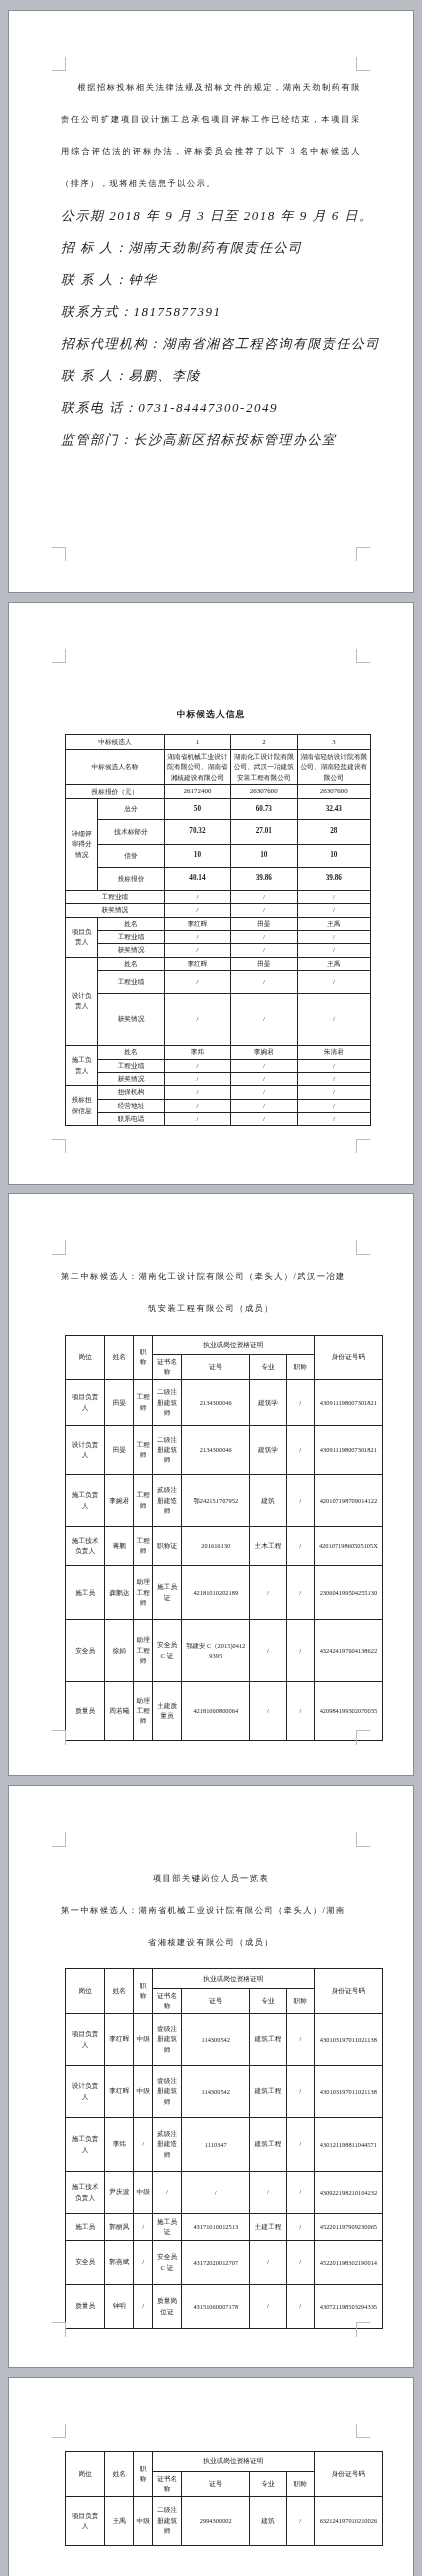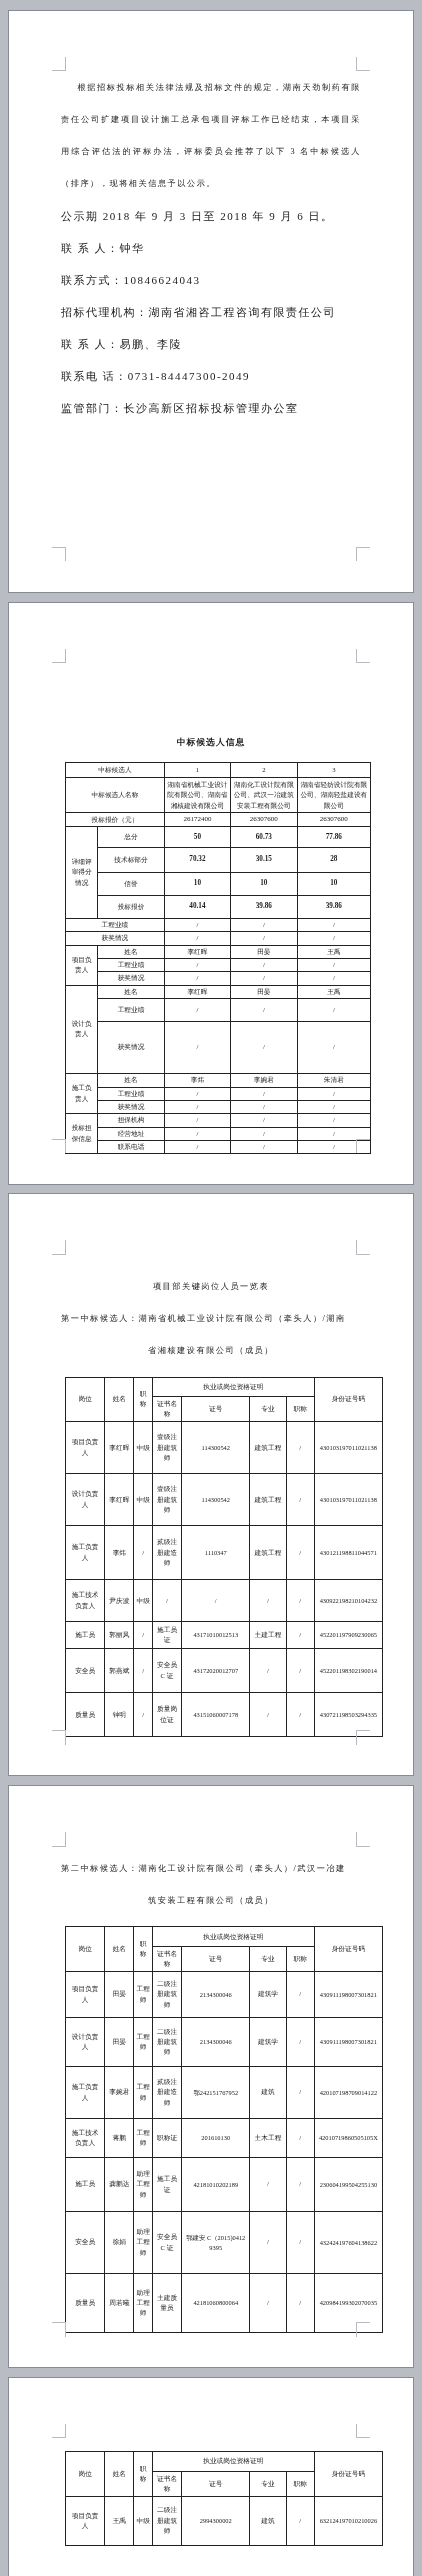--- a/index.html
+++ b/index.html
@@ -23,23 +23,23 @@
   
   .mark{position:absolute;width:13.4px;height:13.4px;border:0 solid #b7bac0;}
   .mark-tl{left:43px;top:46px;border-right-width:0.5px;border-bottom-width:0.5px;}
   .mark-tr{right:43px;top:46px;border-left-width:0.5px;border-bottom-width:0.5px;}
   .mark-bl{left:43px;top:536px;border-right-width:0.5px;border-top-width:0.5px;}
   .mark-br{right:43px;top:536px;border-left-width:0.5px;border-top-width:0.5px;}
 
   .content{margin:0 52px;}
   .bodytext{font-size:8.2px;letter-spacing:1.5px;line-height:32px;text-align:justify;}
   .indent{text-indent:2em;}
-  .line{font-size:11px;letter-spacing:1.5px;line-height:32px;white-space:nowrap;}
-
-  .doc-title{font-size:8.8px;font-weight:bold;text-align:center;letter-spacing:1px;margin-top:28px;}
+  .line{font-size:13px;letter-spacing:1.5px;line-height:32px;white-space:nowrap;font-style:italic;}
+
+  .doc-title{font-size:8.8px;font-weight:bold;text-align:center;letter-spacing:1px;}
   .center-line{text-align:center;}
 
   table{border-collapse:collapse;table-layout:fixed;}
   td,th{
     border:0.5px solid #222;
     font-weight:normal;
     font-size:6.7px;
     text-align:center;
     vertical-align:middle;
     padding:1px 2.6px;
@@ -65,22 +65,23 @@
 <div class="viewer">
 
   <div class="page">
     <div class="mark mark-tl"></div>
     <div class="mark mark-tr"></div>
     <div class="mark mark-bl"></div>
     <div class="mark mark-br"></div>
     <div class="content" style="padding-top:61px;">
       <div class="bodytext indent">根据招标投标相关法律法规及招标文件的规定，湖南天劲制药有限责任公司扩建项目设计施工总承包项目评标工作已经结束，本项目采用综合评估法的评标办法，评标委员会推荐了以下 3 名中标候选人（排序），现将相关信息予以公示。</div>
       <div class="line">公示期 2018 年 9 月 3 日至 2018 年 9 月 6 日。</div>
+      <div class="line">招 标 人：湖南天劲制药有限责任公司</div>
       <div class="line">联 系 人：钟华</div>
-      <div class="line">联系方式：10846624043</div>
+      <div class="line">联系方式：18175877391</div>
       <div class="line">招标代理机构：湖南省湘咨工程咨询有限责任公司</div>
       <div class="line">联 系 人：易鹏、李陵</div>
       <div class="line">联系电 话：0731-84447300-2049</div>
       <div class="line">监管部门：长沙高新区招标投标管理办公室</div>
     </div>
   </div>
 
   <div class="page">
     <div class="mark mark-tl"></div>
     <div class="mark mark-tr"></div>
@@ -114,26 +115,26 @@
           <td colspan="2">投标报价（元）</td>
           <td class="num">26172400</td>
           <td class="num">26307600</td>
           <td class="num">26307600</td>
         </tr>
         <tr style="height:20.6px">
           <td rowspan="4">详细评审得分情况</td>
           <td>总分</td>
           <td class="score">50</td>
           <td class="score">60.73</td>
-          <td class="score">77.86</td>
+          <td class="score">32.43</td>
         </tr>
         <tr style="height:25px">
           <td>技术标部分</td>
           <td class="score">70.32</td>
-          <td class="score">30.15</td>
+          <td class="score">27.01</td>
           <td class="score">28</td>
         </tr>
         <tr style="height:23px">
           <td>信誉</td>
           <td class="score">10</td>
           <td class="score">10</td>
           <td class="score">10</td>
         </tr>
         <tr style="height:23px">
           <td>投标报价</td>
@@ -228,20 +229,130 @@
           <td class="slash">/</td>
         </tr>
         <tr style="height:11.3px">
           <td>联系电话</td>
           <td class="slash">/</td>
           <td class="slash">/</td>
           <td class="slash">/</td>
         </tr>
       </tbody>
         </table>
+    </div>
+  </div>
+
+  <div class="page">
+    <div class="mark mark-tl"></div>
+    <div class="mark mark-tr"></div>
+    <div class="mark mark-bl"></div>
+    <div class="mark mark-br"></div>
+    <div class="content" style="padding-top:67px;">
+      <div class="bodytext">第二中标候选人：湖南化工设计院有限公司（牵头人）/武汉一冶建</div>
+      <div class="bodytext center-line">筑安装工程有限公司（成员）</div>
+      <table class="t3">
+        <colgroup>
+          <col style="width:39px">
+            <col style="width:29px">
+            <col style="width:18.5px">
+            <col style="width:29px">
+          <col style="width:68px">
+            <col style="width:36px">
+            <col style="width:28px">
+            <col style="width:68px">
+        </colgroup>
+        <thead>
+          <tr style="height:19.6px">
+            <th rowspan="2">岗位</th>
+            <th rowspan="2">姓名</th>
+            <th rowspan="2">职称</th>
+            <th colspan="4">执业或岗位资格证明</th>
+            <th rowspan="2">身份证号码</th>
+          </tr>
+          <tr style="height:25px">
+            <th>证书名称</th>
+            <th>证号</th>
+            <th>专业</th>
+            <th>职称</th>
+          </tr>
+        </thead>
+        <tbody>
+            <tr style="height: 46px;">
+              <td class="pc0">项目负责人</td>
+              <td class="pc1">田晏</td>
+              <td class="pc2">工程师</td>
+              <td class="pc3">二级注册建筑师</td>
+              <td class="pc4">2134300046</td>
+              <td class="pc5">建筑学</td>
+              <td class="pc6">/</td>
+              <td class="pc7">430911198007301821</td>
+            </tr>
+            <tr style="height: 49px;">
+              <td class="pc0">设计负责人</td>
+              <td class="pc1">田晏</td>
+              <td class="pc2">工程师</td>
+              <td class="pc3">二级注册建筑师</td>
+              <td class="pc4">2134300046</td>
+              <td class="pc5">建筑学</td>
+              <td class="pc6">/</td>
+              <td class="pc7">430911198007301821</td>
+            </tr>
+            <tr style="height: 52px;">
+              <td class="pc0">施工负责人</td>
+              <td class="pc1">李婉君</td>
+              <td class="pc2">工程师</td>
+              <td class="pc3">贰级注册建造师</td>
+              <td class="pc4">鄂242151767952</td>
+              <td class="pc5">建筑</td>
+              <td class="pc6">/</td>
+              <td class="pc7">420107198709014122</td>
+            </tr>
+            <tr style="height: 39px;">
+              <td class="pc0">施工技术负责人</td>
+              <td class="pc1">蒋鹏</td>
+              <td class="pc2">工程师</td>
+              <td class="pc3">职称证</td>
+              <td class="pc4">201616130</td>
+              <td class="pc5">土木工程</td>
+              <td class="pc6">/</td>
+              <td class="pc7">42010719860505105X</td>
+            </tr>
+            <tr style="height: 54px;">
+              <td class="pc0">施工员</td>
+              <td class="pc1">龚鹏达</td>
+              <td class="pc2">助理工程师</td>
+              <td class="pc3">施工员证</td>
+              <td class="pc4">42181010202189</td>
+              <td class="pc5">/</td>
+              <td class="pc6">/</td>
+              <td class="pc7">230604199504255130</td>
+            </tr>
+            <tr style="height: 62px;">
+              <td class="pc0">安全员</td>
+              <td class="pc1">徐娟</td>
+              <td class="pc2">助理工程师</td>
+              <td class="pc3">安全员 C 证</td>
+              <td class="pc4">鄂建安 C（2015)04129395</td>
+              <td class="pc5">/</td>
+              <td class="pc6">/</td>
+              <td class="pc7">432424197604138622</td>
+            </tr>
+            <tr style="height: 59px;">
+              <td class="pc0">质量员</td>
+              <td class="pc1">周若曦</td>
+              <td class="pc2">助理工程师</td>
+              <td class="pc3">土建质量员</td>
+              <td class="pc4">42181060800064</td>
+              <td class="pc5">/</td>
+              <td class="pc6">/</td>
+              <td class="pc7">420984199302070035</td>
+            </tr>
+          </tbody>
+      </table>
     </div>
   </div>
 
   <div class="page">
     <div class="mark mark-tl"></div>
     <div class="mark mark-tr"></div>
     <div class="mark mark-bl"></div>
     <div class="mark mark-br"></div>
     <div class="content" style="padding-top:77px;">
       <div class="bodytext center-line">项目部关键岗位人员一览表</div>
@@ -345,130 +456,20 @@
               <td class="pc7">430721198503294335</td>
             </tr>
           </tbody>
       </table>
     </div>
   </div>
 
   <div class="page">
     <div class="mark mark-tl"></div>
     <div class="mark mark-tr"></div>
-    <div class="mark mark-bl"></div>
-    <div class="mark mark-br"></div>
-    <div class="content" style="padding-top:67px;">
-      <div class="bodytext">第二中标候选人：湖南化工设计院有限公司（牵头人）/武汉一冶建</div>
-      <div class="bodytext center-line">筑安装工程有限公司（成员）</div>
-      <table class="t3">
-        <colgroup>
-          <col style="width:39px">
-            <col style="width:29px">
-            <col style="width:18.5px">
-            <col style="width:29px">
-          <col style="width:68px">
-            <col style="width:36px">
-            <col style="width:28px">
-            <col style="width:68px">
-        </colgroup>
-        <thead>
-          <tr style="height:19.6px">
-            <th rowspan="2">岗位</th>
-            <th rowspan="2">姓名</th>
-            <th rowspan="2">职称</th>
-            <th colspan="4">执业或岗位资格证明</th>
-            <th rowspan="2">身份证号码</th>
-          </tr>
-          <tr style="height:25px">
-            <th>证书名称</th>
-            <th>证号</th>
-            <th>专业</th>
-            <th>职称</th>
-          </tr>
-        </thead>
-        <tbody>
-            <tr style="height: 46px;">
-              <td class="pc0">项目负责人</td>
-              <td class="pc1">田晏</td>
-              <td class="pc2">工程师</td>
-              <td class="pc3">二级注册建筑师</td>
-              <td class="pc4">2134300046</td>
-              <td class="pc5">建筑学</td>
-              <td class="pc6">/</td>
-              <td class="pc7">430911198007301821</td>
-            </tr>
-            <tr style="height: 49px;">
-              <td class="pc0">设计负责人</td>
-              <td class="pc1">田晏</td>
-              <td class="pc2">工程师</td>
-              <td class="pc3">二级注册建筑师</td>
-              <td class="pc4">2134300046</td>
-              <td class="pc5">建筑学</td>
-              <td class="pc6">/</td>
-              <td class="pc7">430911198007301821</td>
-            </tr>
-            <tr style="height: 52px;">
-              <td class="pc0">施工负责人</td>
-              <td class="pc1">李婉君</td>
-              <td class="pc2">工程师</td>
-              <td class="pc3">贰级注册建造师</td>
-              <td class="pc4">鄂242151767952</td>
-              <td class="pc5">建筑</td>
-              <td class="pc6">/</td>
-              <td class="pc7">420107198709014122</td>
-            </tr>
-            <tr style="height: 39px;">
-              <td class="pc0">施工技术负责人</td>
-              <td class="pc1">蒋鹏</td>
-              <td class="pc2">工程师</td>
-              <td class="pc3">职称证</td>
-              <td class="pc4">201616130</td>
-              <td class="pc5">土木工程</td>
-              <td class="pc6">/</td>
-              <td class="pc7">42010719860505105X</td>
-            </tr>
-            <tr style="height: 54px;">
-              <td class="pc0">施工员</td>
-              <td class="pc1">龚鹏达</td>
-              <td class="pc2">助理工程师</td>
-              <td class="pc3">施工员证</td>
-              <td class="pc4">42181010202189</td>
-              <td class="pc5">/</td>
-              <td class="pc6">/</td>
-              <td class="pc7">230604199504255130</td>
-            </tr>
-            <tr style="height: 62px;">
-              <td class="pc0">安全员</td>
-              <td class="pc1">徐娟</td>
-              <td class="pc2">助理工程师</td>
-              <td class="pc3">安全员 C 证</td>
-              <td class="pc4">鄂建安 C（2015)04129395</td>
-              <td class="pc5">/</td>
-              <td class="pc6">/</td>
-              <td class="pc7">432424197604138622</td>
-            </tr>
-            <tr style="height: 59px;">
-              <td class="pc0">质量员</td>
-              <td class="pc1">周若曦</td>
-              <td class="pc2">助理工程师</td>
-              <td class="pc3">土建质量员</td>
-              <td class="pc4">42181060800064</td>
-              <td class="pc5">/</td>
-              <td class="pc6">/</td>
-              <td class="pc7">420984199302070035</td>
-            </tr>
-          </tbody>
-      </table>
-    </div>
-  </div>
-
-  <div class="page">
-    <div class="mark mark-tl"></div>
-    <div class="mark mark-tr"></div>
 
     <div class="content" style="padding-top:64px;">
       <table class="t3">
         <colgroup>
           <col style="width:39px">
             <col style="width:29px">
             <col style="width:18.5px">
             <col style="width:29px">
           <col style="width:68px">
             <col style="width:36px">

